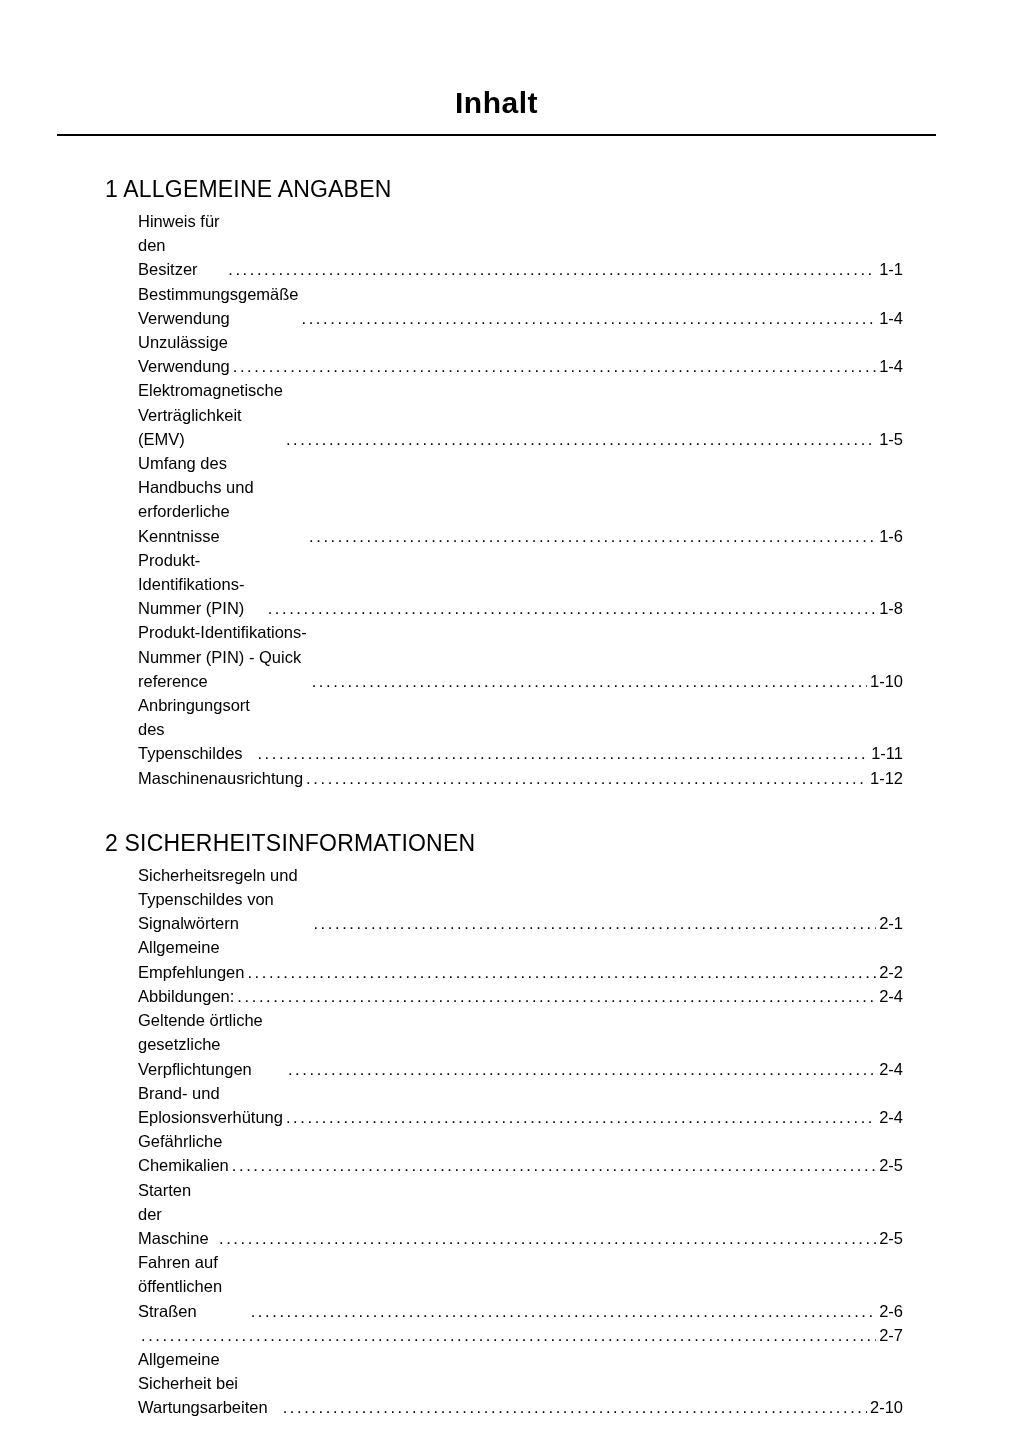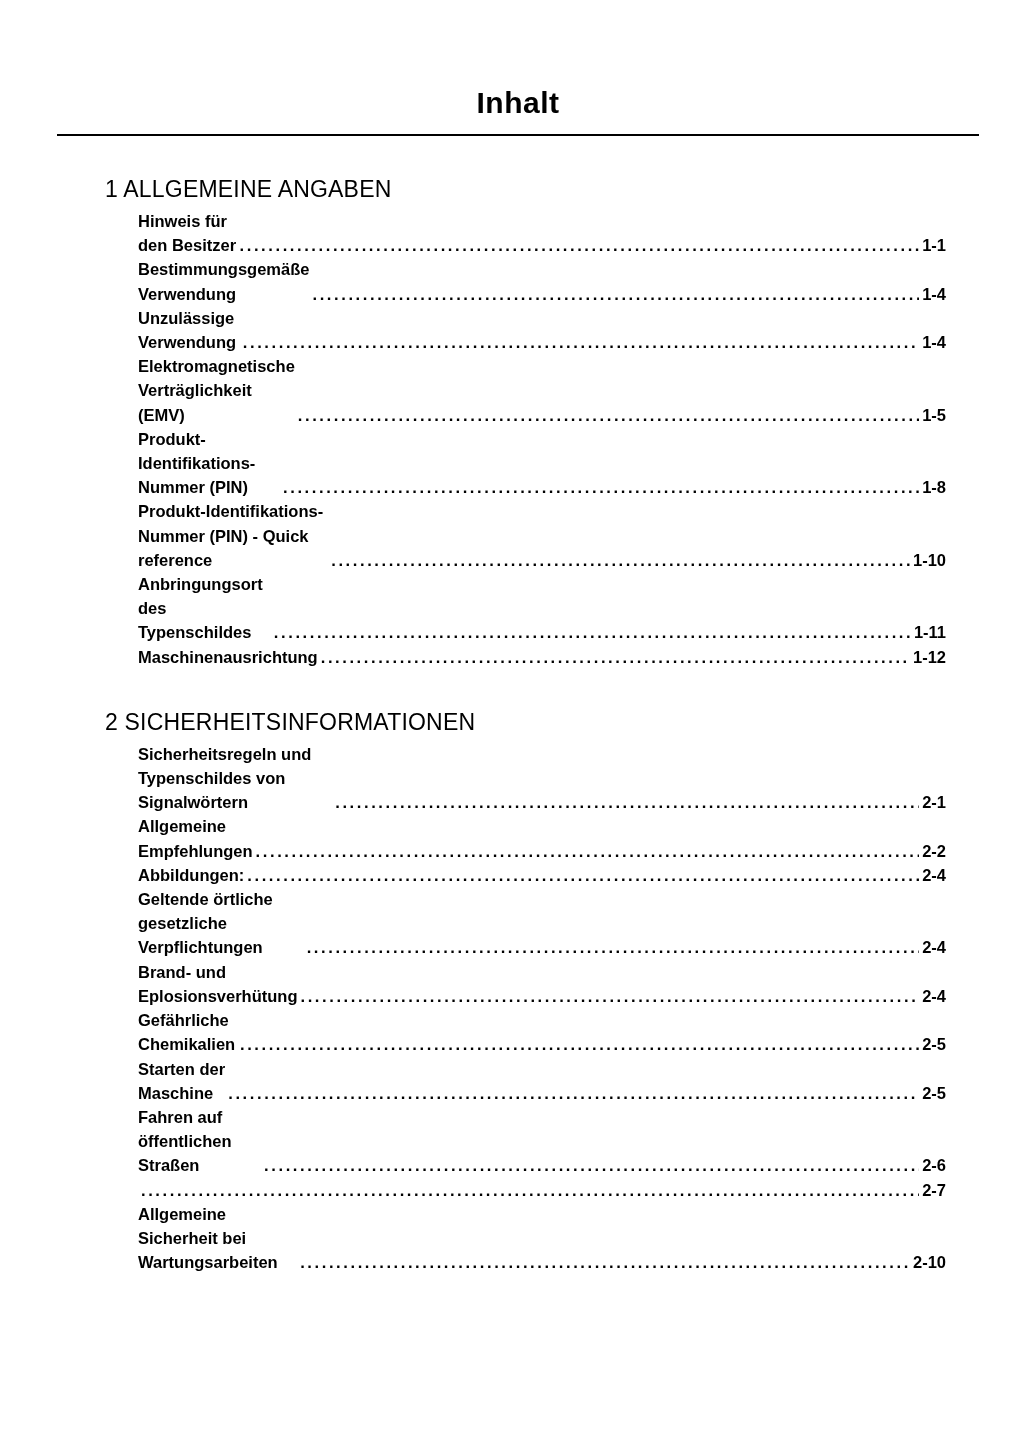--- a/index.html
+++ b/index.html
@@ -4,21 +4,21 @@
 <style>
   * { margin: 0; padding: 0; box-sizing: border-box; }
   html, body { background: #ffffff; }
   body {
     width: 1024px;
     height: 1447px;
     font-family: "Liberation Sans", sans-serif;
     color: #000;
     overflow: hidden;
   }
-  .page { padding: 86px 45px 0 57px; height: 100%; }
+  .page { padding: 86px 88px 0 57px; height: 100%; }
 
   .title {
     font-size: 30px;
     line-height: 34px;
     font-weight: bold;
     text-align: center;
     letter-spacing: 0.5px;
     margin-bottom: 14px;
   }
   .rule { border: none; border-top: 2px solid #000; height: 0; }
@@ -31,21 +31,20 @@
     letter-spacing: 0.2px;
     margin-bottom: 6px;
   }
 
   .entry-list { margin: 0 33px; }
   .toc-entry {
     display: flex;
     align-items: flex-end;
     font-size: 16.5px;
     line-height: 24.2px;
-    font-weight: bold;
   }
   .toc-label { white-space: normal; }
   .toc-dots {
     flex: 1 1 auto;
     overflow: hidden;
     white-space: nowrap;
     margin: 0 3px;
     min-width: 18px;
   }
   .toc-dots::before {
@@ -76,20 +75,25 @@
           </div>
           <div class="toc-entry">
             <span class="toc-label">Unzulässige Verwendung</span>
             <span class="toc-dots"></span>
             <span class="toc-page">1-4</span>
           </div>
           <div class="toc-entry">
             <span class="toc-label">Elektromagnetische Verträglichkeit (EMV)</span>
             <span class="toc-dots"></span>
             <span class="toc-page">1-5</span>
+          </div>
+          <div class="toc-entry">
+            <span class="toc-label">Umfang des Handbuchs und erforderliche Kenntnisse</span>
+            <span class="toc-dots"></span>
+            <span class="toc-page">1-6</span>
           </div>
           <div class="toc-entry">
             <span class="toc-label">Produkt-Identifikations-Nummer (PIN)</span>
             <span class="toc-dots"></span>
             <span class="toc-page">1-8</span>
           </div>
           <div class="toc-entry">
             <span class="toc-label">Produkt-Identifikations-Nummer (PIN) - Quick reference</span>
             <span class="toc-dots"></span>
             <span class="toc-page">1-10</span>

